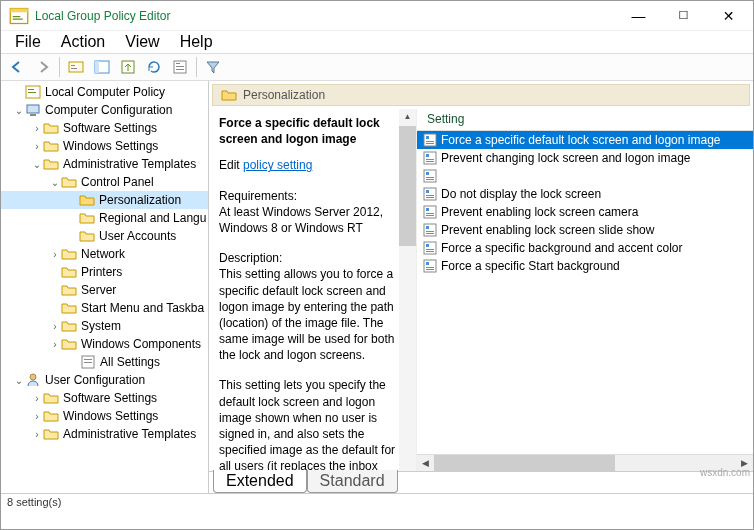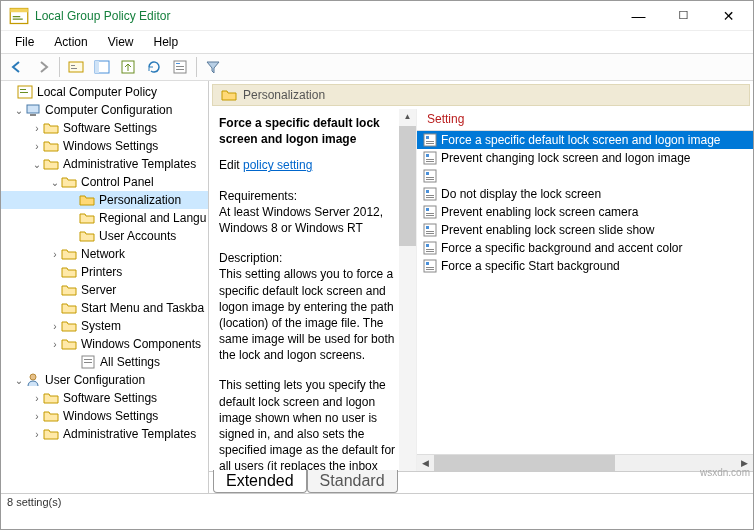--- a/index.html
+++ b/index.html
@@ -2,38 +2,38 @@
 <html><head>
 <meta charset="utf-8">
 <style>
 * { box-sizing: border-box; font-family: "Segoe UI", Tahoma, sans-serif; }
 body { margin: 0; width: 754px; height: 530px; background: #fff; overflow: hidden; border: 1px solid #999; font-size: 12px; }
 .titlebar { height: 30px; display: flex; align-items: center; padding: 0 2px; border-bottom: 1px solid #eee; }
 .titlebar .tb-icon { width: 20px; height: 20px; margin: 0 6px; }
 .titlebar .title { flex: 1; font-size: 12px; color: #15803d; }
 .titlebar .wbtn { width: 45px; height: 28px; display: flex; align-items: center; justify-content: center; font-size: 14px; font-family: Arial; }
 .menubar { height: 22px; display: flex; align-items: center; padding: 0 6px; gap: 4px; }
-.menubar span { padding: 2px 8px; font-size: 12px; }
+.menubar span { padding: 2px 8px; font-size: 16px; }
 .toolbar { height: 28px; border-top: 1px solid #ddd; border-bottom: 1px solid #ddd; display: flex; align-items: center; padding: 0 4px; gap: 2px; background: #fcfcfc; }
 .tbtn { width: 24px; height: 24px; display: flex; align-items: center; justify-content: center; }
 .tdiv { width: 1px; height: 20px; background: #ccc; margin: 0 2px; }
 .content { height: 412px; display: flex; }
 .tree { width: 208px; border-right: 1px solid #ccc; overflow: hidden; padding-top: 2px; }
 .tree-row { display: flex; align-items: center; height: 18px; font-size: 12px; white-space: nowrap; }
 .tree-row.sel { background: #cce8ff; }
 .expander { width: 12px; text-align: center; color: #666; font-size: 10px; }
 .ticon { width: 16px; height: 16px; margin-right: 4px; flex-shrink: 0; }
 .right { flex: 1; display: flex; flex-direction: column; overflow: hidden; }
 .cat-header { height: 22px; background: #f0ead6; display: flex; align-items: center; gap: 6px; padding: 0 8px; font-size: 12px; color: #555; margin: 3px; border: 1px solid #e0d8b8; }
 .detail-split { flex: 1; display: flex; overflow: hidden; }
 .detail-left { width: 208px; padding: 6px 10px; font-size: 12px; line-height: 1.35; overflow: hidden; position: relative; border-right: 1px solid #eee; }
 .detail-left b.heading { font-weight: 600; }
 .detail-left a { color: #0066cc; text-decoration: underline; }
 .detail-right { flex: 1; display: flex; flex-direction: column; overflow: hidden; }
-.colhead { height: 22px; border-bottom: 1px solid #ddd; padding: 3px 10px; font-size: 12px; color: #b91c1c; background: #fff; }
+.colhead { height: 22px; border-bottom: 1px solid #ddd; padding: 3px 10px; font-size: 12px; color: #14532d; background: #fff; }
 .listwrap { flex: 1; overflow: hidden; position: relative; }
 .list-row { height: 18px; display: flex; align-items: center; gap: 4px; padding: 0 6px; font-size: 12px; white-space: nowrap; }
 .list-row.sel { background: #0078d7; color: #fff; }
 .list-row svg { flex-shrink: 0; }
 .hscroll { height: 17px; background: #f0f0f0; display: flex; align-items: center; border-top: 1px solid #ddd; }
 .hscroll .btn { width: 17px; height: 17px; display: flex; align-items: center; justify-content: center; background: #f0f0f0; font-size: 9px; color: #555; }
 .hscroll .track { flex: 1; height: 17px; background: #f0f0f0; position: relative; }
 .hscroll .thumb { position: absolute; left: 0; top: 0; height: 17px; width: 60%; background: #cdcdcd; }
 .tabs { height: 22px; display: flex; align-items: flex-end; padding-left: 4px; border-top: 1px solid #ccc; gap: 0; }
 .tab { padding: 2px 12px; font-size: 16px; border: 1px solid #999; border-top: none; background: #fff; position: relative; top: 0; border-radius: 0 0 4px 4px; }
@@ -116,21 +116,21 @@
   <div class="tbtn">
       <svg width="16" height="16">
         <path d="M2 3 H14 L9 9 V14 L7 12 V9 Z" fill="#b8cfe5" stroke="#5a7a9a"></path>
       </svg>
     </div>
 </div>
 
 <div class="content">
 
   <div class="tree">
-    <div class="tree-row" style="padding-left:4px">
+    <div class="tree-row" style="padding-left:12px">
         <span class="expander"></span>
         <svg class="ticon" viewBox="0 0 16 16">
           <rect x="1" y="2" width="14" height="12" fill="#fff" stroke="#c49a00"></rect>
           <rect x="3" y="5" width="6" height="1" fill="#6b8e23"></rect>
           <rect x="3" y="8" width="8" height="1" fill="#6b8e23"></rect>
         </svg>
         <span>Local Computer Policy</span>
       </div>
     <div class="tree-row" style="padding-left:12px">
         <span class="expander">⌄</span>

